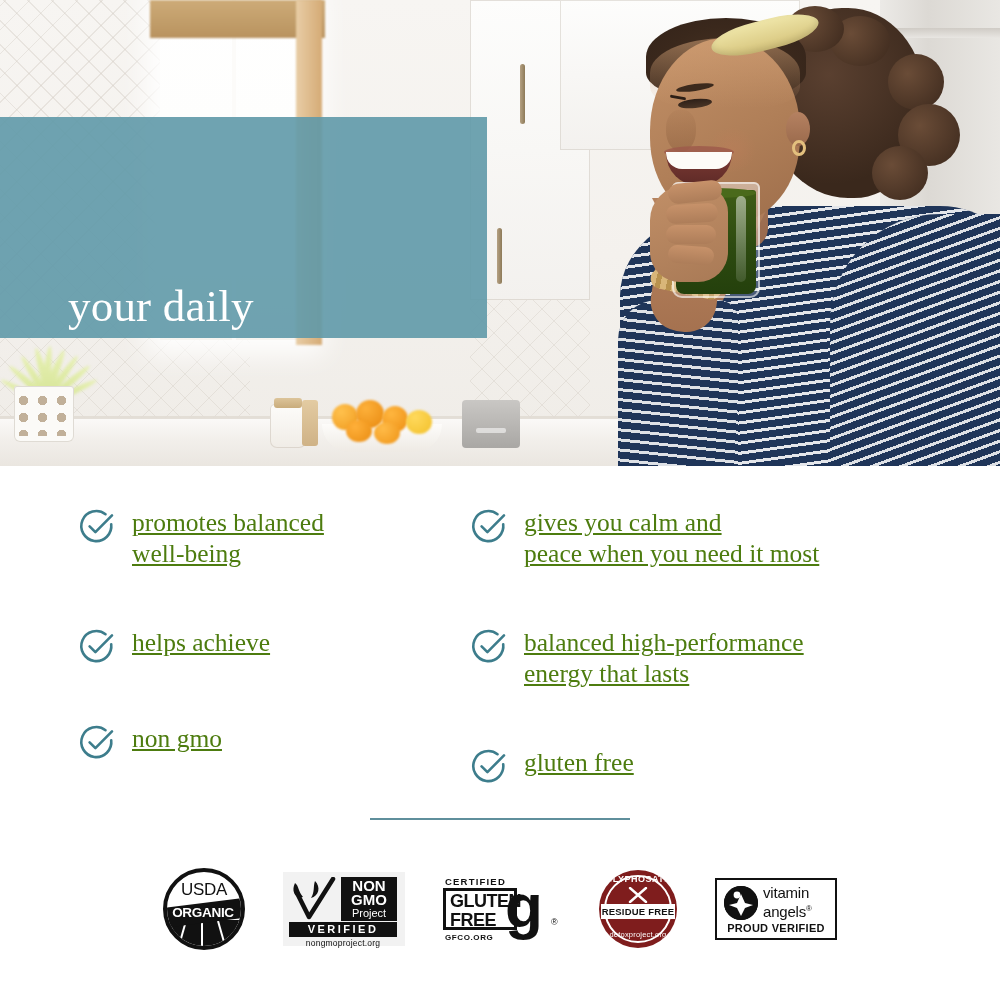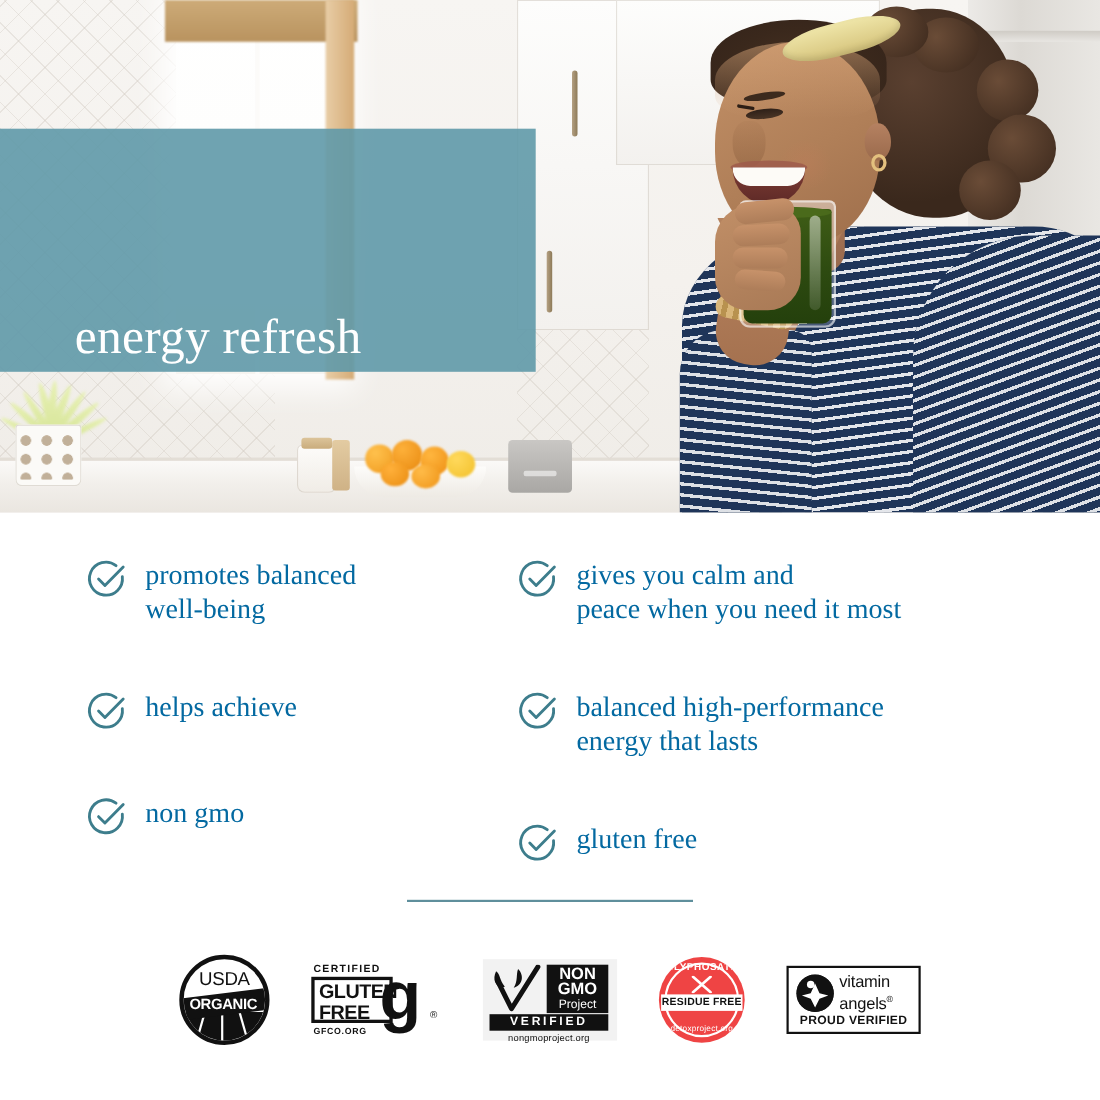--- a/index.html
+++ b/index.html
@@ -157,21 +157,21 @@
     font-family:"Liberation Serif", serif;}
 
   
   .benefits{position:absolute;left:0;top:505px;width:1000px;}
   .bcol{position:absolute;top:0;}
   .bcol.left{left:78px;width:400px;}
   .bcol.right{left:470px;width:500px;}
   .brow{display:flex;align-items:flex-start;margin-bottom:56px;}
   .brow:last-child{margin-bottom:0;}
   .chk{flex:0 0 auto;width:38px;height:38px;margin-right:16px;margin-top:2px;}
-  .btext{font-family:"Liberation Serif", serif;font-size:25.5px;line-height:1.22;color:#0369a1;padding-top:2px;}
+  .btext{font-family:"Liberation Serif", serif;font-size:25.5px;line-height:1.22;color:#4d7c0f;padding-top:2px;text-decoration:underline;}
   .btext .l2{display:block;}
 
   
   .certs-head{position:absolute;left:0;top:818px;width:1000px;display:flex;align-items:center;justify-content:center;}
   .rule{width:130px;height:2px;background:#5f8f9c;}
   .certs-title{font-family:"Liberation Serif", serif;font-size:26px;color:#262626;padding:0 22px;}
 
   .badges{position:absolute;left:0;top:868px;width:1000px;display:flex;align-items:center;justify-content:center;gap:38px;}
   .badge{position:relative;}
 
@@ -206,21 +206,21 @@
   .ngmo-right .n1{font-weight:bold;font-size:15px;line-height:14px;padding-top:2px;display:block;}
   .ngmo-right .n2{font-weight:bold;font-size:15px;line-height:14px;display:block;}
   .ngmo-right .n3{font-size:11px;line-height:13px;display:block;}
   .ngmo-ver{position:absolute;left:6px;top:50px;width:108px;height:15px;background:#111;color:#fff;
     font-family:"Liberation Sans", sans-serif;font-weight:bold;font-size:11px;letter-spacing:2.5px;
     text-align:center;line-height:15px;}
   .ngmo-url{position:absolute;left:6px;top:66px;width:108px;text-align:center;
     font-family:"Liberation Sans", sans-serif;font-size:8.5px;color:#111;letter-spacing:.2px;}
 
   
-  .glyph{width:78px;height:78px;border-radius:50%;background:#ef4444;position:relative;overflow:hidden;}
+  .glyph{width:78px;height:78px;border-radius:50%;background:#7f1d1d;position:relative;overflow:hidden;}
   .glyph-inner{position:absolute;left:5px;top:5px;width:68px;height:68px;border-radius:50%;
     border:2px solid #fff;box-sizing:border-box;}
   .glyph-bar{position:absolute;left:2px;top:34px;width:74px;height:15px;background:#fff;
     color:#111;font-family:"Liberation Sans", sans-serif;font-weight:bold;font-size:9.5px;
     text-align:center;line-height:15px;letter-spacing:.2px;}
   .glyph-top{position:absolute;left:0;top:4px;width:78px;text-align:center;color:#fff;
     font-family:"Liberation Sans", sans-serif;font-weight:bold;font-size:9px;letter-spacing:.5px;}
   .glyph-bot{position:absolute;left:0;top:60px;width:78px;text-align:center;color:#fff;
     font-family:"Liberation Sans", sans-serif;font-size:7.5px;letter-spacing:.2px;}
   .glyph-x{position:absolute;left:29px;top:17px;width:20px;height:16px;}
@@ -336,21 +336,21 @@
 
       <div class="hand"></div>
       <div class="finger" style="left:168px;top:182px;width:54px;height:20px;transform:rotate(-6deg);"></div>
       <div class="finger" style="left:166px;top:204px;width:52px;height:19px;transform:rotate(-3deg);"></div>
       <div class="finger" style="left:166px;top:225px;width:50px;height:19px;transform:rotate(0deg);"></div>
       <div class="finger" style="left:168px;top:246px;width:46px;height:18px;transform:rotate(4deg);"></div>
     </div>
 
     <div class="band">
       <div class="band-inner">
-        <div class="headline">energy refresh</div>
+        <div class="headline">your daily</div>
       </div>
     </div>
   </div>
 
   <div class="benefits">
 
     <div class="bcol left">
 
       <div class="brow">
         <span class="chk">
@@ -449,48 +449,48 @@
           <i style="left:38px;transform:rotate(0deg);"></i>
           <i style="left:58px;transform:rotate(-16deg);"></i>
         </div>
         <div class="usda-band">
           <span>ORGANIC</span>
         </div>
       </div>
     </div>
 
     <div class="badge">
+      <div class="ngmo">
+        <div class="ngmo-left">
+          <svg width="50" height="44" viewBox="0 0 50 44">
+            <path d="M6 6 C2 14 6 22 14 20 C9 14 10 9 6 6 Z" fill="#111"></path>
+            <path d="M26 4 C32 10 30 19 22 21 C26 15 24 9 26 4 Z" fill="#111"></path>
+            <path d="M8 16 L20 40 L44 2" fill="none" stroke="#111" stroke-width="4.5" stroke-linecap="round" stroke-linejoin="round"></path>
+          </svg>
+        </div>
+        <div class="ngmo-right">
+          <span class="n1">NON</span>
+          <span class="n2">GMO</span>
+          <span class="n3">Project</span>
+        </div>
+        <div class="ngmo-ver">VERIFIED</div>
+        <div class="ngmo-url">nongmoproject.org</div>
+      </div>
+    </div>
+
+    <div class="badge">
       <div class="gfco">
         <div class="gf-certified">CERTIFIED</div>
         <div class="gf-g">g</div>
         <div class="gf-box">
           <b>GLUTEN</b>
           <b>FREE</b>
         </div>
         <div class="gf-reg">®</div>
         <div class="gf-url">GFCO.ORG</div>
-      </div>
-    </div>
-
-    <div class="badge">
-      <div class="ngmo">
-        <div class="ngmo-left">
-          <svg width="50" height="44" viewBox="0 0 50 44">
-            <path d="M6 6 C2 14 6 22 14 20 C9 14 10 9 6 6 Z" fill="#111"></path>
-            <path d="M26 4 C32 10 30 19 22 21 C26 15 24 9 26 4 Z" fill="#111"></path>
-            <path d="M8 16 L20 40 L44 2" fill="none" stroke="#111" stroke-width="4.5" stroke-linecap="round" stroke-linejoin="round"></path>
-          </svg>
-        </div>
-        <div class="ngmo-right">
-          <span class="n1">NON</span>
-          <span class="n2">GMO</span>
-          <span class="n3">Project</span>
-        </div>
-        <div class="ngmo-ver">VERIFIED</div>
-        <div class="ngmo-url">nongmoproject.org</div>
       </div>
     </div>
 
     <div class="badge">
       <div class="glyph">
         <div class="glyph-inner"></div>
         <div class="glyph-top">GLYPHOSATE</div>
         <div class="glyph-x">
           <svg width="20" height="16" viewBox="0 0 20 16">
             <path d="M2 1 L18 15 M18 1 L2 15" stroke="#fff" stroke-width="2.4" stroke-linecap="round"></path>

